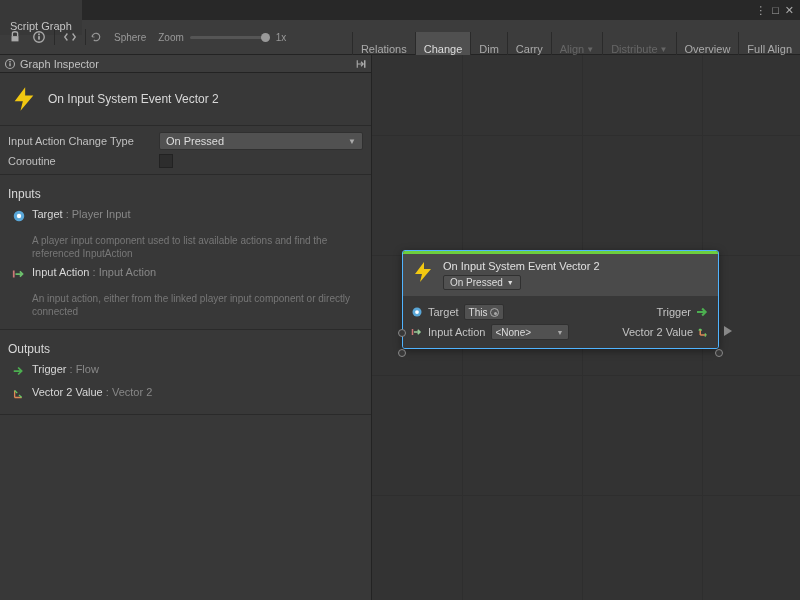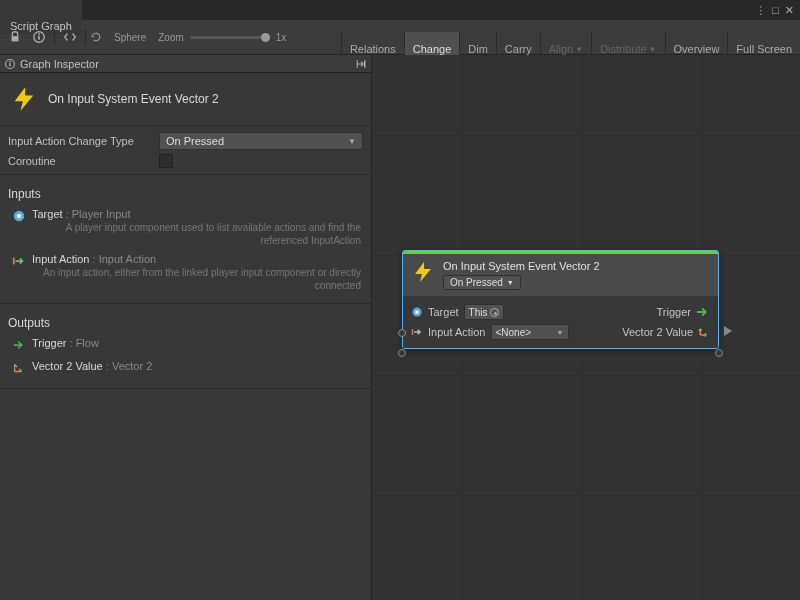--- a/index.html
+++ b/index.html
@@ -37,21 +37,21 @@
 .dd { flex: 1; background: #515151; border: 1px solid #303030; height: 18px; display: flex; align-items: center; padding: 0 6px; color: #ddd; font-size: 11px; border-radius: 2px; cursor: pointer; }
 .dd .chev { margin-left: auto; font-size: 8px; color: #aaa; }
 .cbox { width: 14px; height: 14px; background: #2d2d2d; border: 1px solid #222; }
 .sect { padding: 8px 0; }
 .sect-h { padding: 4px 8px; color: #d8d8d8; font-size: 12px; }
 .io-row { padding: 3px 10px 3px 12px; display: flex; align-items: flex-start; gap: 6px; }
 .io-row .ico { width: 14px; flex-shrink: 0; margin-top: 1px; }
 .io-row .txt { flex: 1; }
 .io-row .name { color: #d8d8d8; font-size: 11px; }
 .io-row .type { color: #888; font-size: 11px; }
-.io-row .desc { color: #777; font-size: 10px; line-height: 1.3; margin-top: 1px; text-align: right; }
+.io-row .desc { color: #777; font-size: 10px; line-height: 1.3; margin-top: 14px; }
 .canvas { flex: 1; background: #333; position: relative; }
 .grid { position: absolute; inset: 0; background-image: linear-gradient(#2e2e2e 1px, transparent 1px), linear-gradient(90deg, #2e2e2e 1px, transparent 1px); background-size: 120px 120px; background-position: -30px -40px; }
 .gnode { position: absolute; left: 30px; top: 195px; width: 317px; background: #383838; border: 1px solid #50b4ff; border-radius: 3px; box-shadow: 0 2px 8px rgba(0,0,0,0.4); }
 .gnode-top { height: 3px; background: #6dce3d; border-radius: 2px 2px 0 0; }
 .gnode-head { background: #4a4a4a; padding: 6px 8px; display: flex; align-items: flex-start; gap: 8px; }
 .gnode-head svg { width: 24px; height: 24px; flex-shrink: 0; }
 .gnode-head .htxt { display: flex; flex-direction: column; gap: 3px; }
 .gnode-head .title { color: #e0e0e0; font-size: 11px; }
 .mini-dd { background: #515151; border: 1px solid #303030; padding: 1px 6px; display: inline-flex; align-items: center; font-size: 10px; color: #ddd; border-radius: 2px; cursor: pointer; width: fit-content; }
 .mini-dd .chev { margin-left: 4px; font-size: 7px; }
@@ -133,21 +133,21 @@
     <div class="ttab">Carry</div>
     <div class="ttab dim">
         <span>Align</span>
         <span class="chev">▼</span>
       </div>
     <div class="ttab dim">
         <span>Distribute</span>
         <span class="chev">▼</span>
       </div>
     <div class="ttab">Overview</div>
-    <div class="ttab">Full Screen</div>
+    <div class="ttab">Full Align</div>
   </div>
 </div>
 
 <div class="body">
   <div class="inspector">
     <div class="insp-head">
       <svg viewBox="0 0 16 16">
           <circle cx="8" cy="8" r="6" fill="none" stroke="#aaa" stroke-width="1.5"></circle>
           <rect x="7" y="7" width="2" height="4" fill="#aaa"></rect>
           <rect x="7" y="4" width="2" height="2" fill="#aaa"></rect>

